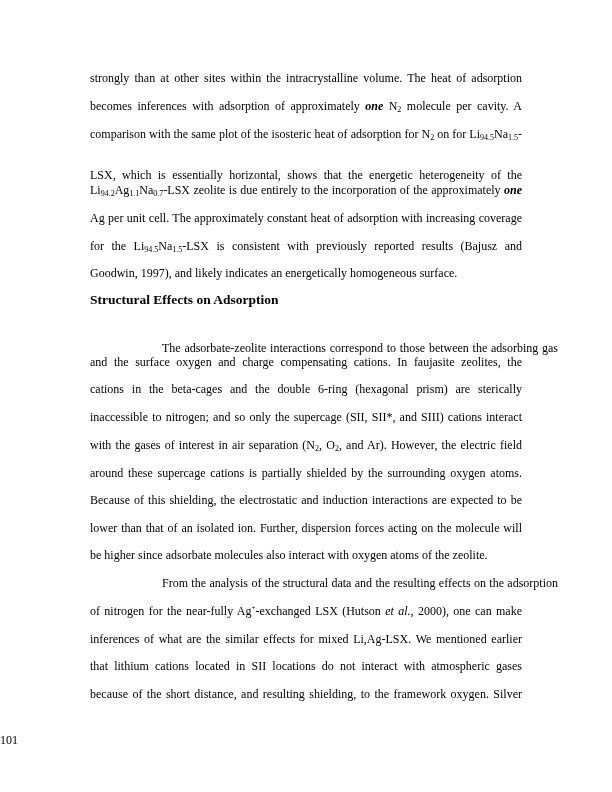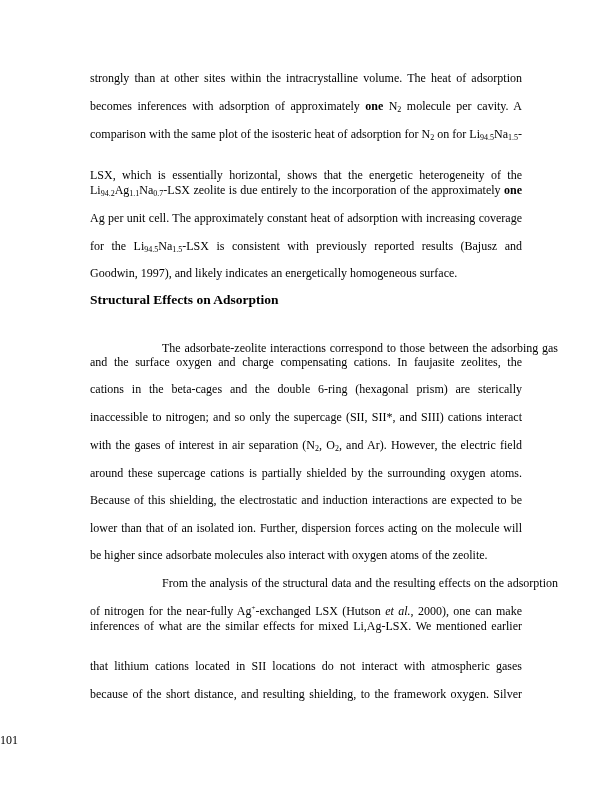--- a/index.html
+++ b/index.html
@@ -16,21 +16,21 @@
   }
   .line.last { text-align-last: left; }
   .indent { padding-left: 36px; width: 396px; }
   .heading {
     position: absolute; left: 90px; top: 292px;
     font-family: Liberation Serif, serif; font-weight: bold; font-size: 13.5px;
     white-space: nowrap;
   }
   sub { font-size: 8px; vertical-align: -2px; line-height: 0; }
   sup { font-size: 7px; vertical-align: 5px; line-height: 0; }
-  .bi { font-weight: bold; }
+  .bi { font-weight: bold; font-style: italic; }
   .it { font-style: italic; }
   .page-number {
     position: absolute; top: 733px; left: 0; width: 612px; text-align: left;
     font-size: 12px;
   }
 </style>
 </head>
 <body>
 
 <div class="page">
@@ -56,19 +56,19 @@
     <div class="line" style="top:438px"><span>with the gases of interest in air separation (N</span><sub>2</sub><span>, O</span><sub>2</sub><span>, and Ar).  However, the electric field</span></div>
     <div class="line" style="top:466px"><span>around these supercage cations is partially shielded by the surrounding oxygen atoms.</span></div>
     <div class="line" style="top:493px"><span>Because of this shielding, the electrostatic and induction interactions are expected to be</span></div>
     <div class="line" style="top:521px"><span>lower than that of an isolated ion.  Further, dispersion forces acting on the molecule will</span></div>
     <div class="line last" style="top:548px"><span>be higher since adsorbate molecules also interact with oxygen atoms of the zeolite.</span></div>
   </div>
 
   <div>
     <div class="line indent" style="top:576px; left:126px;"><span>From the analysis of the structural data and the resulting effects on the adsorption</span></div>
     <div class="line" style="top:604px"><span>of nitrogen for the near-fully Ag</span><sup>+</sup><span>-exchanged LSX (Hutson </span><span class="it">et al.</span><span>, 2000), one can make</span></div>
-    <div class="line" style="top:619px"><span>inferences of what are the similar effects for mixed Li,Ag-LSX.  We mentioned earlier</span></div>
+    <div class="line" style="top:632px"><span>inferences of what are the similar effects for mixed Li,Ag-LSX.  We mentioned earlier</span></div>
     <div class="line" style="top:659px"><span>that lithium cations located in SII locations do not interact with atmospheric gases</span></div>
     <div class="line" style="top:687px"><span>because of the short distance, and resulting shielding, to the framework oxygen.  Silver</span></div>
   </div>
 
   <div class="page-number">101</div>
 </div>
 
 </body></html>

